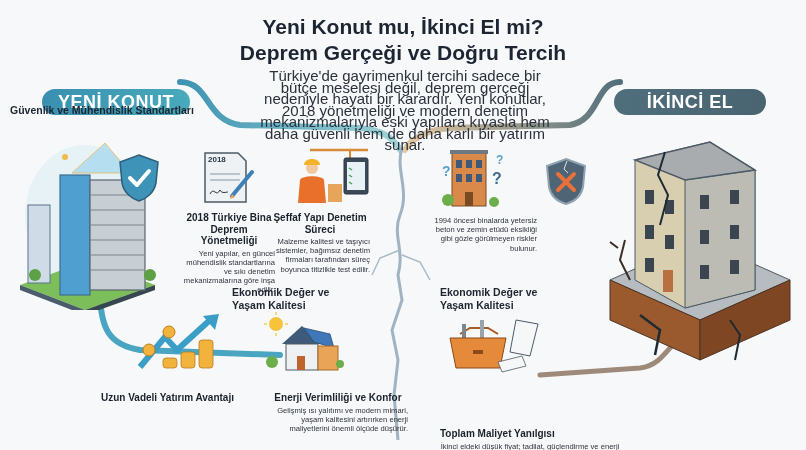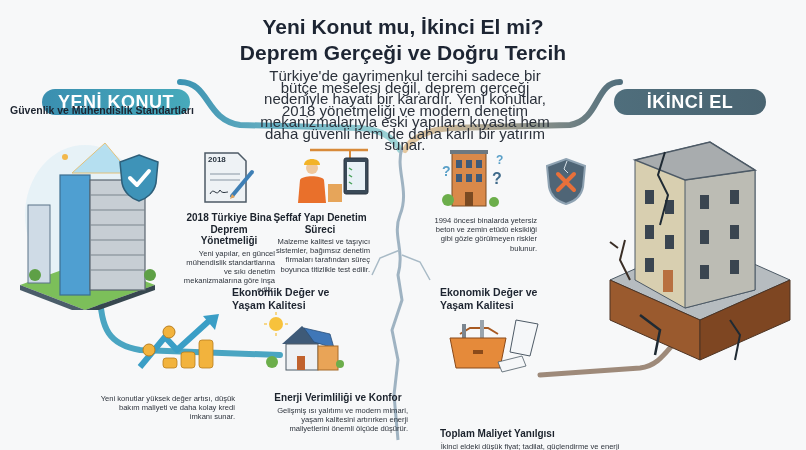--- a/index.html
+++ b/index.html
@@ -138,21 +138,21 @@
   <polygon points="68,4 84,2 80,18" fill="#3a9ec6"></polygon>
   <circle cx="14" cy="38" r="6" fill="#f2b33d" stroke="#b97e1e"></circle>
   <circle cx="34" cy="20" r="6" fill="#f2b33d" stroke="#b97e1e"></circle>
   <g fill="#f2b33d" stroke="#b97e1e" stroke-width="0.8">
     <rect x="28" y="46" width="14" height="10" rx="3"></rect>
     <rect x="46" y="40" width="14" height="16" rx="3"></rect>
     <rect x="64" y="28" width="14" height="28" rx="3"></rect>
   </g>
 </svg>
 <div class="abs" style="left:100px;top:392px;width:135px;">
-  <div class="card-text">Yeni konutlar yüksek değer artısı, düşük bakım maliyeti ve daha kolay kredi imkanı sunar.</div>
+  <div class="card-title">Uzun Vadeli Yatırım Avantajı</div>
 </div>
 
 <svg class="abs" style="left:262px;top:312px" width="82" height="62" viewBox="0 0 82 62">
   <circle cx="14" cy="12" r="7" fill="#f7c23c"></circle>
   <g stroke="#f7c23c" stroke-width="1.2">
       <line x1="14" y1="0" x2="14" y2="3"></line>
       <line x1="2" y1="12" x2="5" y2="12"></line>
       <line x1="23" y1="12" x2="26" y2="12"></line>
       <line x1="14" y1="21" x2="14" y2="24"></line>
     </g>

